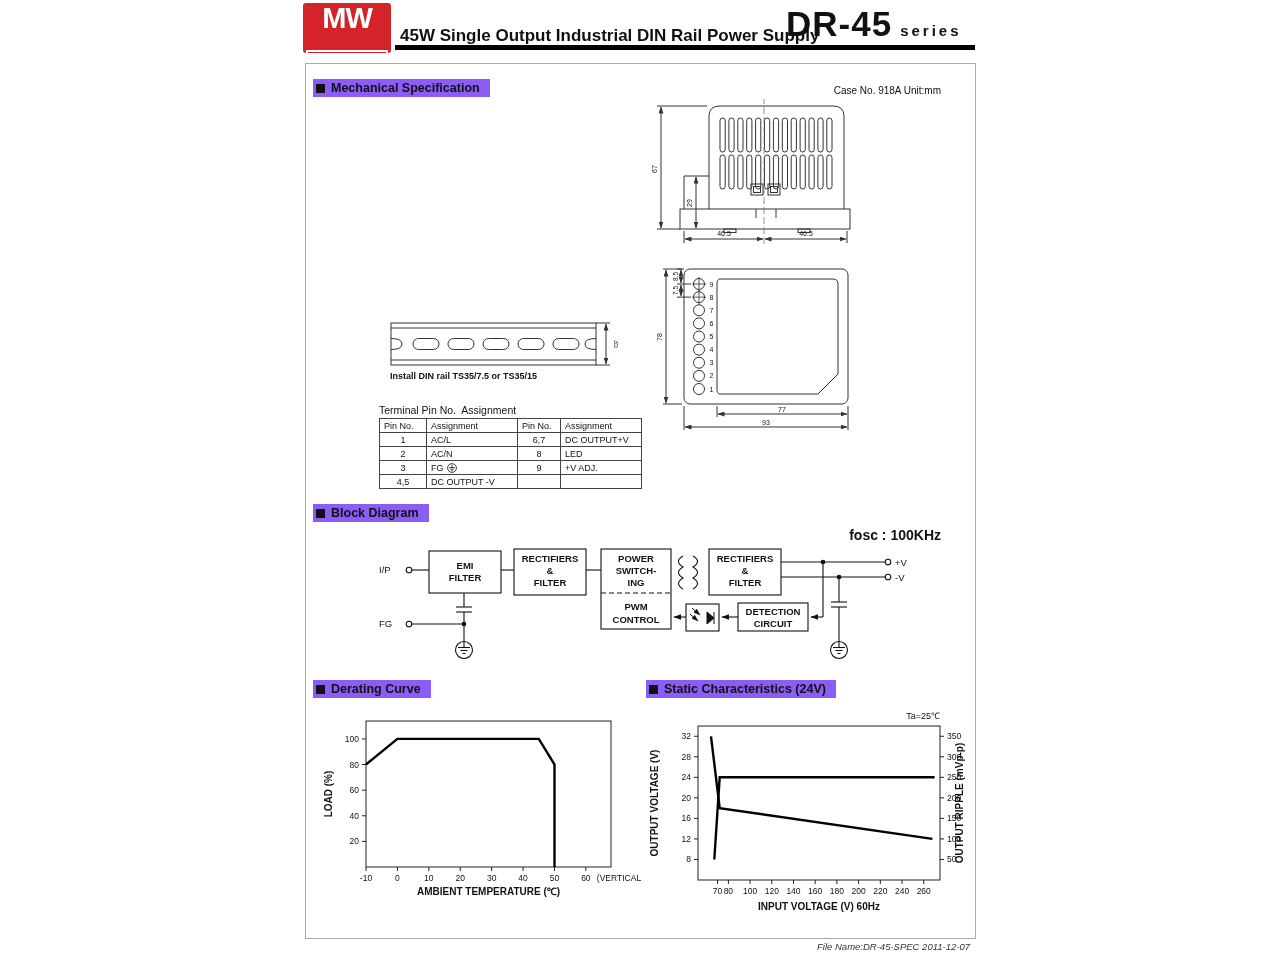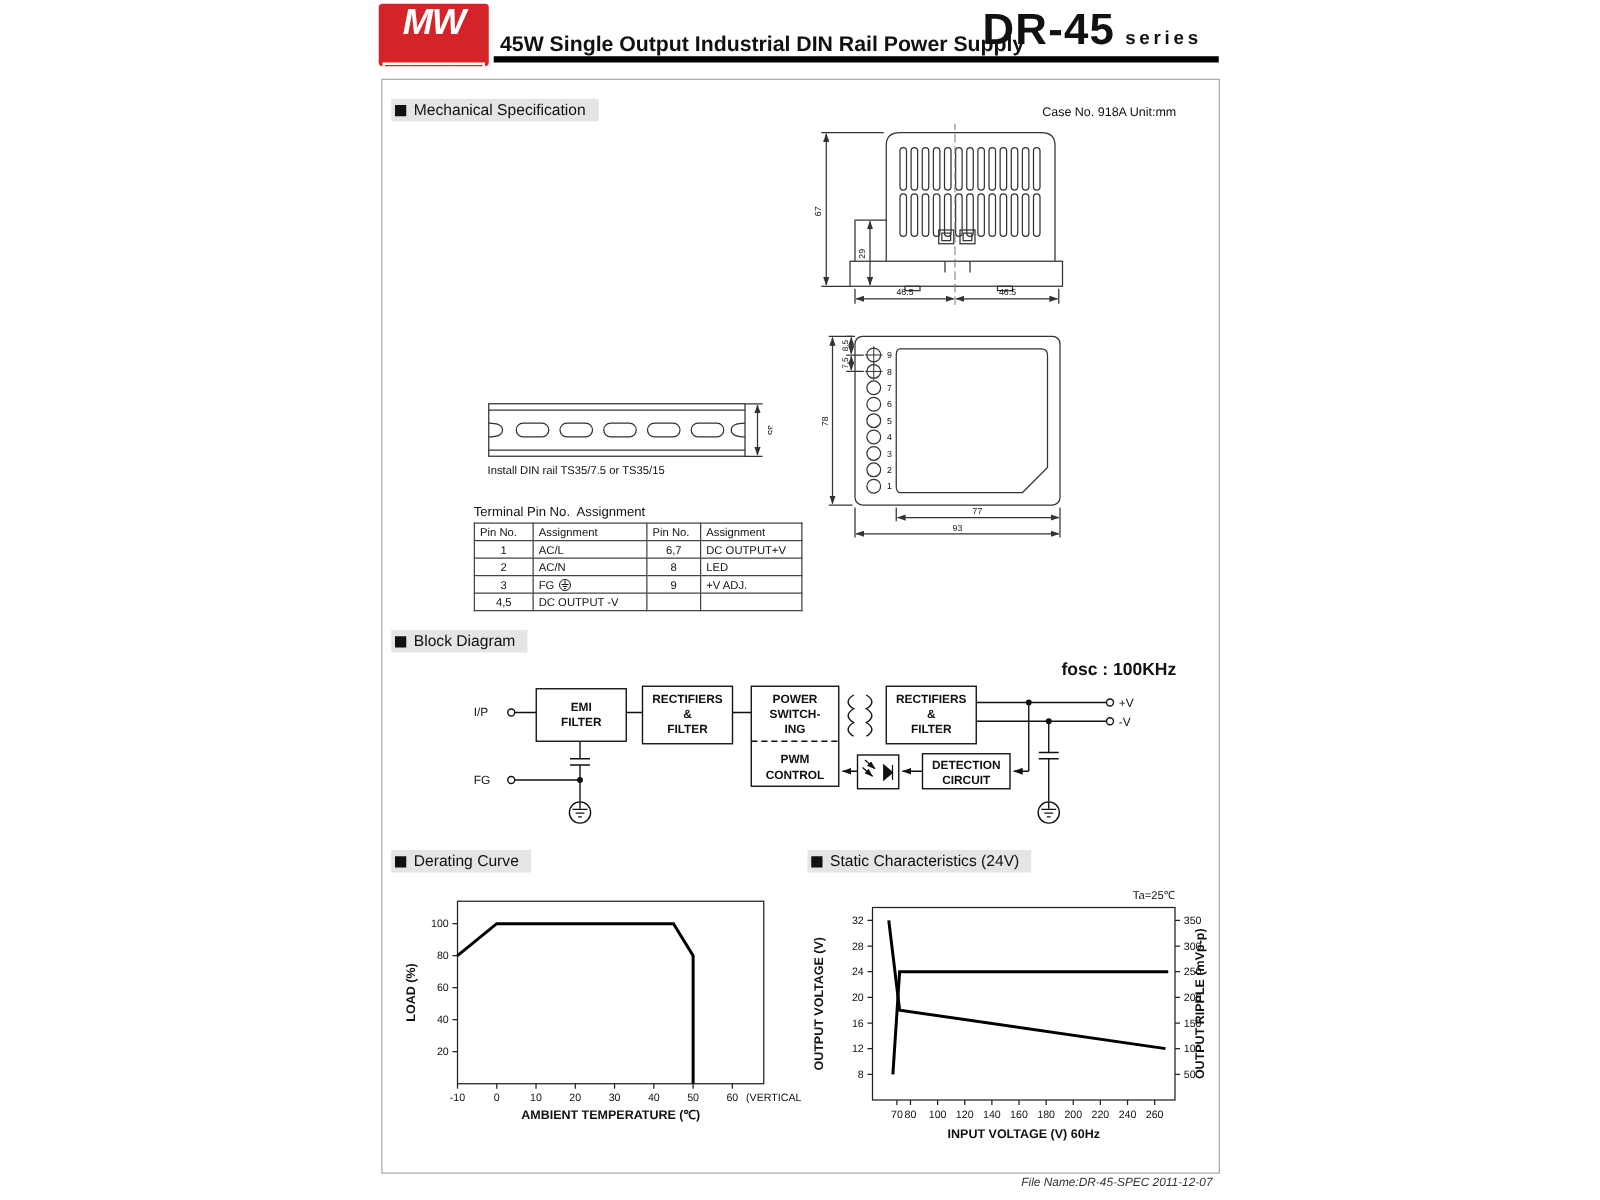--- a/index.html
+++ b/index.html
@@ -2,35 +2,35 @@
 <html><head>
 <meta charset="utf-8">
 <style>
   html,body{margin:0;padding:0;background:#fff;}
   body{width:1280px;height:960px;position:relative;font-family:"Liberation Sans",sans-serif;color:#111;overflow:hidden;}
   .abs{position:absolute;}
   svg text{font-family:"Liberation Sans",sans-serif;fill:#111;}
 
   
   #logo{left:303px;top:3px;width:88px;height:50px;background:#d5232a;border-radius:3px;text-align:center;}
-  #logo .mw{display:block;font-style:italic;font-weight:900;font-size:29px;line-height:31px;color:#fff;letter-spacing:-1px;}
+  #logo .mw{display:block;font-weight:900;font-size:29px;line-height:31px;color:#fff;letter-spacing:-1px;}
   #logo .brand{display:block;margin:16px 3px;border:2px solid #fff;font-size:9.5px;font-weight:bold;color:#fff;letter-spacing:.5px;line-height:11px;}
   #doc-title{left:400px;top:26px;font-size:17px;font-weight:bold;white-space:nowrap;}
   #series-wrap{left:786px;top:4px;white-space:nowrap;}
   #series-wrap .series-name{font-size:35px;font-weight:bold;letter-spacing:1px;}
   #series-wrap .series-suffix{font-size:15px;font-weight:bold;letter-spacing:3px;margin-left:8px;}
   #header-rule{left:395px;top:45px;width:580px;height:5px;background:#000;}
 
   
   #sheet{left:305px;top:63px;width:669px;height:874px;border:1px solid #ababab;background:#fff;}
-  .section-chip{position:absolute;display:flex;align-items:center;gap:6px;background:#e5e5e5;padding:2px 10px 2px 3px;font-size:12.5px;font-weight:normal;white-space:nowrap;}
+  .section-chip{position:absolute;display:flex;align-items:center;gap:6px;background:#8b5cf6;padding:2px 10px 2px 3px;font-size:12.5px;font-weight:bold;white-space:nowrap;}
   .chip-sq{width:9px;height:9px;background:#111;display:inline-block;}
   #case-info{left:370px;top:21px;width:265px;text-align:right;font-size:10px;}
   #case-info span{}
-  #din-caption{left:84px;top:307px;font-size:9px;font-weight:normal;}
+  #din-caption{left:84px;top:307px;font-size:9px;font-weight:bold;}
   #fosc{left:435px;top:463px;width:200px;text-align:right;font-size:14px;font-weight:bold;}
   .preserve{white-space:pre;}
 
   
   #pin-table-title{left:73px;top:340px;font-size:10.5px;}
   #pin-table{left:73px;top:354px;border-collapse:collapse;font-size:9px;border-radius:21px;}
   #pin-table td,#pin-table th{border:1px solid #444;padding:0 4px;height:13px;font-weight:normal;text-align:left;background:#fff;}
   #pin-table td.c,#pin-table th.c{text-align:center;}
   #pin-table .w1{width:38px}#pin-table .w2{width:82px}#pin-table .w3{width:34px}#pin-table .w4{width:72px}
   .gnd-ico{vertical-align:-2px;margin-left:3px;}

